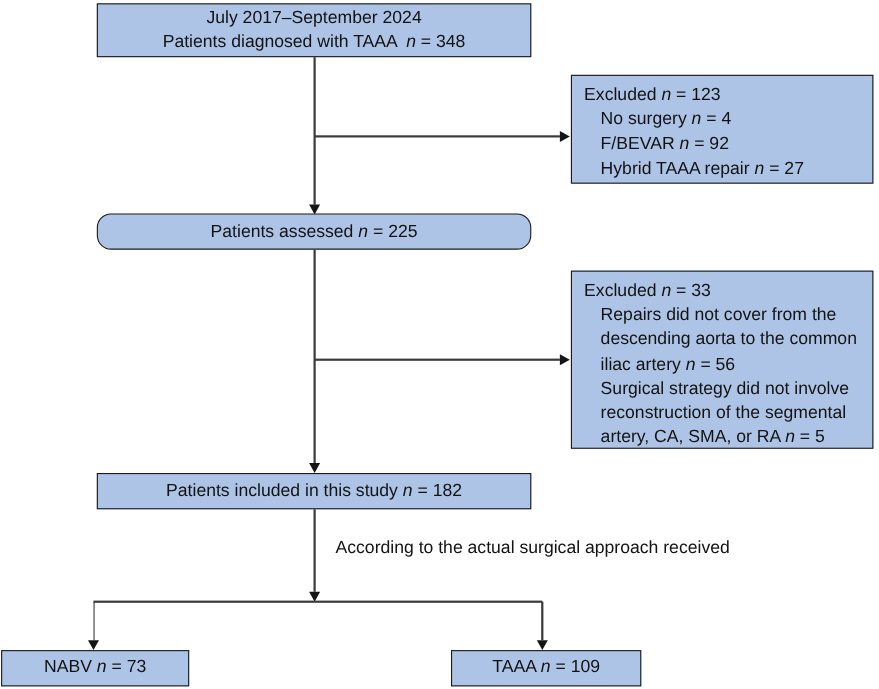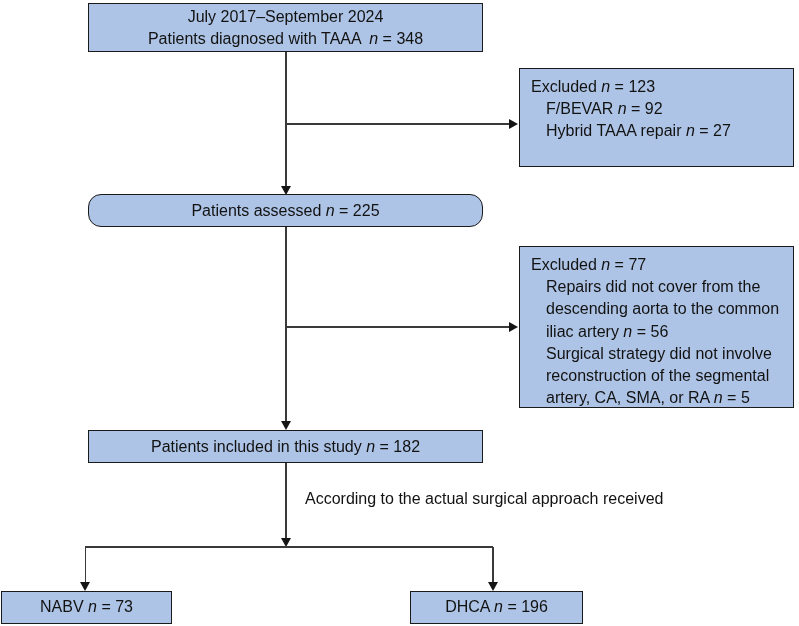--- a/index.html
+++ b/index.html
@@ -49,36 +49,37 @@
   </div>
 
   <div class="vline" style="left:285.3px; top:52px; height:134px;"></div>
   <div class="ah-down" style="left:280.6px; top:186px;"></div>
 
   <div class="hline" style="left:286px; top:123.3px; width:223px;"></div>
   <div class="ah-right" style="left:509px; top:118.6px;"></div>
 
   <div class="box excl" style="left:519px; top:68px; width:275px; height:99px;">
     <div><span>Excluded </span><span class="n">n</span><span> = 123</span></div>
+    <div class="item"><span>No surgery </span><span class="n">n</span><span> = 4</span></div>
     <div class="item"><span>F/BEVAR </span><span class="n">n</span><span> = 92</span></div>
     <div class="item"><span>Hybrid TAAA repair </span><span class="n">n</span><span> = 27</span></div>
   </div>
 
   <div class="box center" style="left:88px; top:194px; width:395px; height:33px;border-radius:13px;">
     <div><span>Patients assessed </span><span class="n">n</span><span> = 225</span></div>
   </div>
 
   <div class="vline" style="left:285.3px; top:227px; height:194px;"></div>
   <div class="ah-down" style="left:280.6px; top:421px;"></div>
 
   <div class="hline" style="left:286px; top:326.3px; width:223px;"></div>
   <div class="ah-right" style="left:509px; top:321.6px;"></div>
 
   <div class="box excl" style="left:519px; top:246px; width:275px; height:162px;">
-    <div><span>Excluded </span><span class="n">n</span><span> = 77</span></div>
+    <div><span>Excluded </span><span class="n">n</span><span> = 33</span></div>
     <div class="item"><span>Repairs did not cover from the descending aorta to the common iliac artery </span><span class="n">n</span><span> = 56</span></div>
     <div class="item"><span>Surgical strategy did not involve reconstruction of the segmental artery, CA, SMA, or RA </span><span class="n">n</span><span> = 5</span></div>
   </div>
 
   <div class="box center" style="left:88px; top:430px; width:395px; height:33px;">
     <div><span>Patients included in this study </span><span class="n">n</span><span> = 182</span></div>
   </div>
 
   <div class="vline" style="left:285.3px; top:463px; height:75px;"></div>
   <div class="ah-down" style="left:280.6px; top:538px;"></div>
@@ -88,16 +89,16 @@
   <div class="hline" style="left:84.6px; top:546.3px; width:408.5px;"></div>
   <div class="vline" style="left:84.6px; top:547px; height:35px;"></div>
   <div class="ah-down" style="left:79.9px; top:582px;"></div>
   <div class="vline" style="left:492.4px; top:547px; height:35px;"></div>
   <div class="ah-down" style="left:487.7px; top:582px;"></div>
 
   <div class="box center" style="left:1px; top:590.5px; width:171px; height:33px;text-align:center;">
     <div><span>NABV </span><span class="n">n</span><span> = 73</span></div>
   </div>
   <div class="box center" style="left:410px; top:590.5px; width:173px; height:33px;">
-    <div><span>DHCA </span><span class="n">n</span><span> = 196</span></div>
+    <div><span>TAAA </span><span class="n">n</span><span> = 109</span></div>
   </div>
 
 </div>
 
 </body></html>

